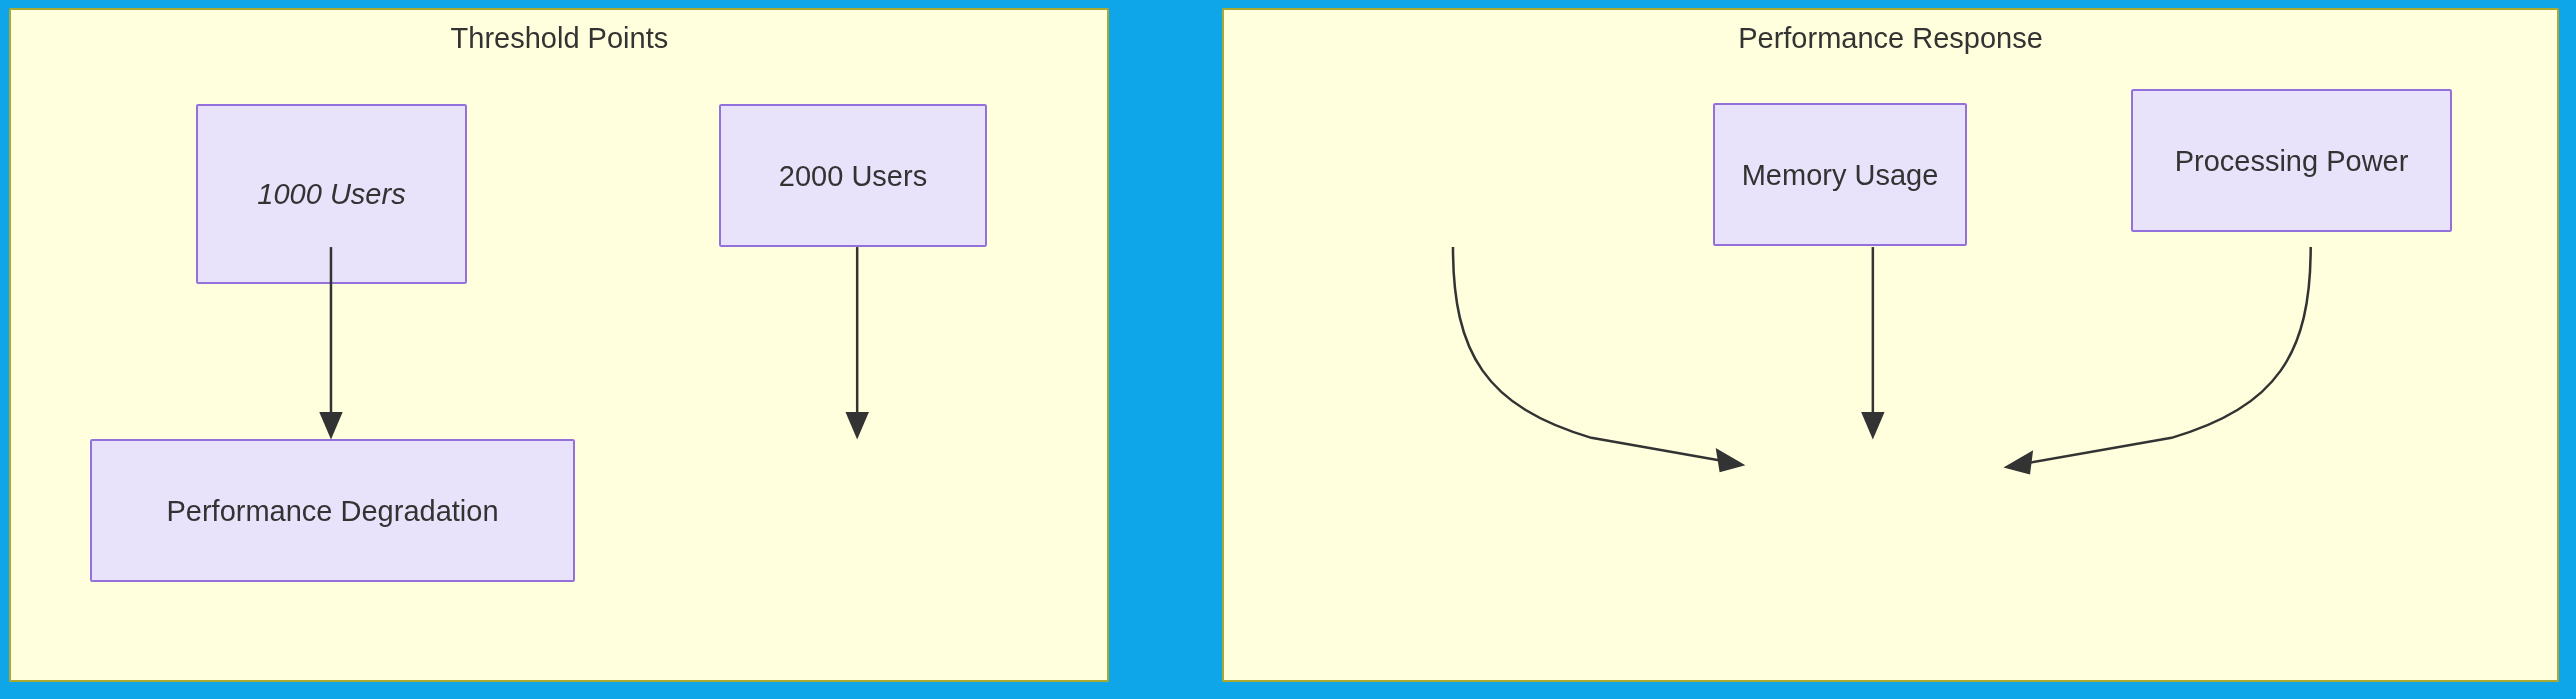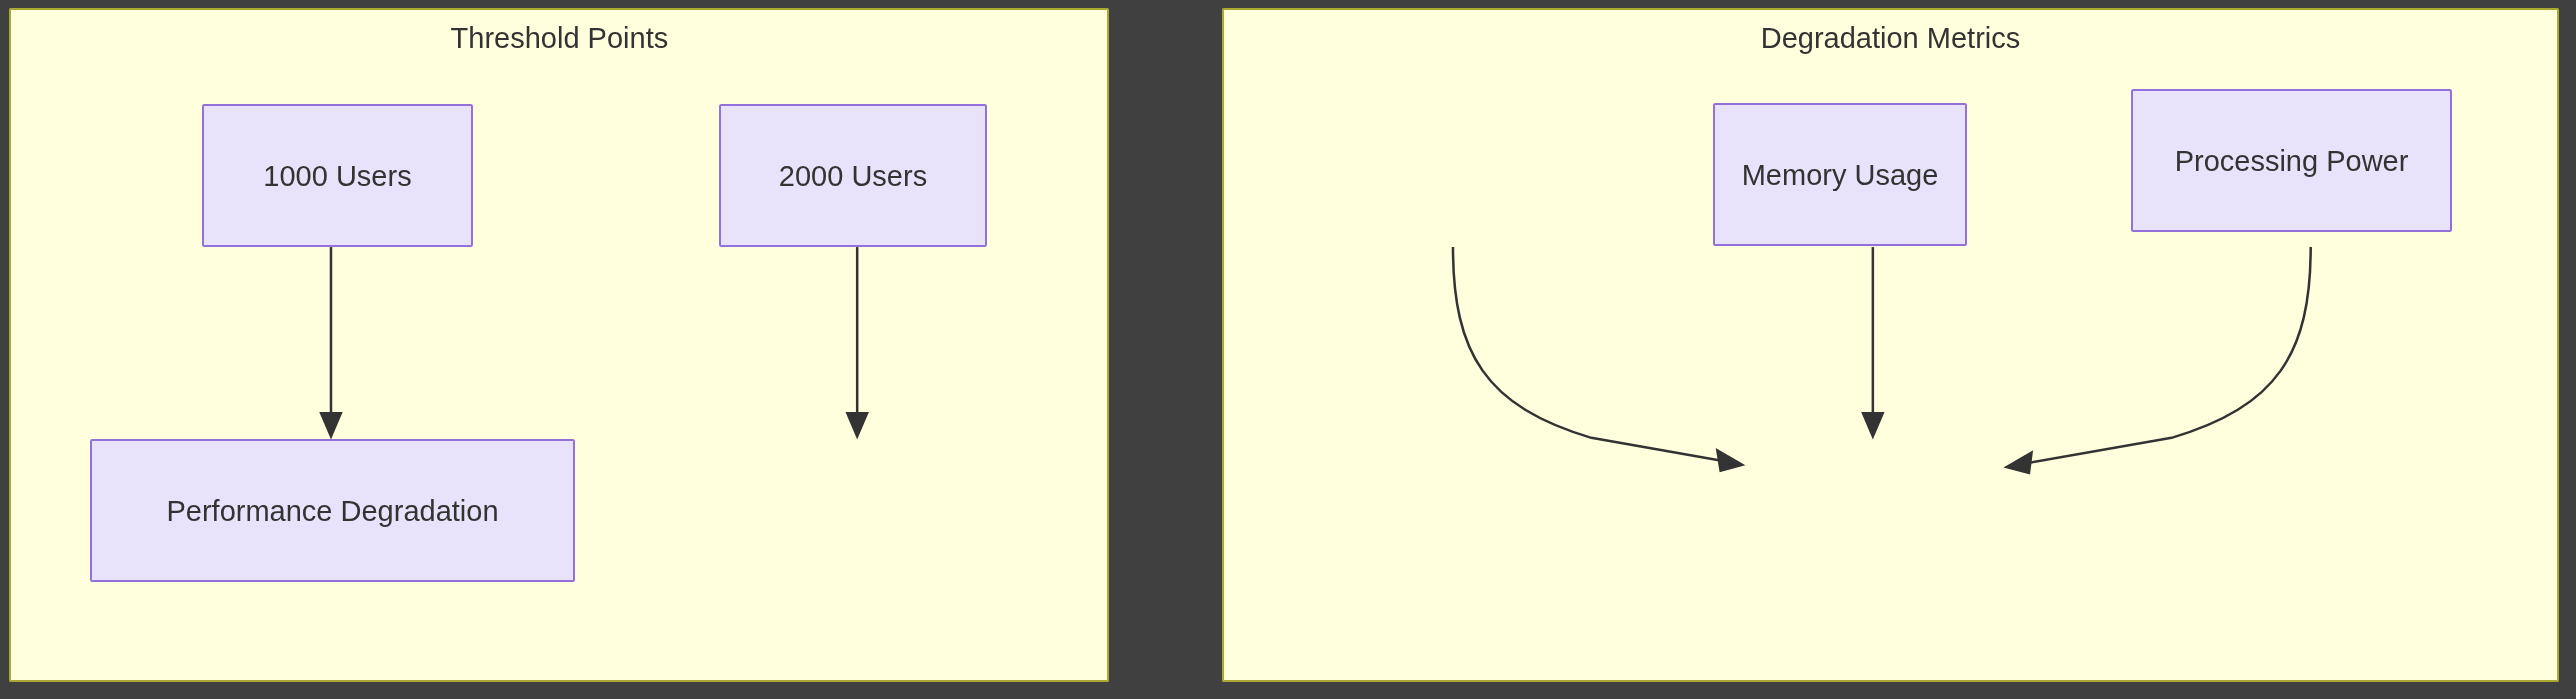--- a/index.html
+++ b/index.html
@@ -11,21 +11,21 @@
   body {
     width: 2576px;
     height: 699px;
     font-family: "Liberation Sans", sans-serif;
     overflow: hidden;
   }
   #diagram-root {
     position: relative;
     width: 2576px;
     height: 699px;
-    background: #404040;
+    background: #0ea5e9;
   }
   .subgraph {
     position: absolute;
     box-sizing: border-box;
     background: #ffffde;
     border: 2.3px solid #aaaa33;
     border-radius: 1.6px;
   }
   .subgraph-title {
     position: absolute;
@@ -79,35 +79,35 @@
 </style>
 </head>
 <body>
 
 <div id="diagram-root">
 
   <div class="subgraph" style="left:9.4px; top:7.8px; width:1100px; height:674px;">
     <div class="subgraph-title">Threshold Points</div>
   </div>
 
-  <div class="node" style="left:202px; top:104px; width:271px; height:143px;">
+  <div class="node" style="left:196px; top:104px; width:271px; height:180px;font-style:italic;">
     <span class="node-label">1000 Users</span>
   </div>
 
   <div class="node" style="left:719px; top:104px; width:268px; height:143px;">
     <span class="node-label">2000 Users</span>
   </div>
 
   <div class="node" style="left:90px; top:439px; width:485px; height:143px;text-align:right;">
     <span class="node-label">Performance Degradation</span>
   </div>
 
 
   <div class="subgraph" style="left:1222px; top:7.8px; width:1337px; height:674px;">
-    <div class="subgraph-title">Degradation Metrics</div>
+    <div class="subgraph-title">Performance Response</div>
   </div>
 
 
   <div class="node" style="left:1713px; top:103px; width:254px; height:143px;">
     <span class="node-label">Memory Usage</span>
   </div>
 
   <div class="node" style="left:2131px; top:89px; width:321px; height:143px;">
     <span class="node-label">Processing Power</span>
   </div>

